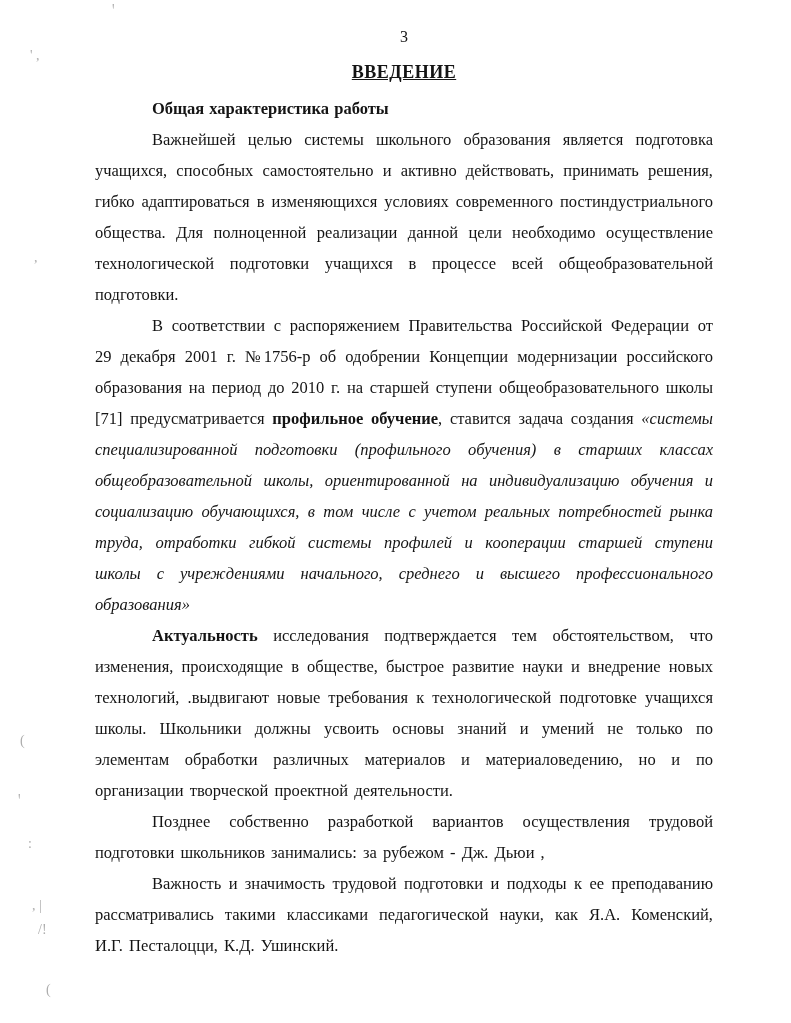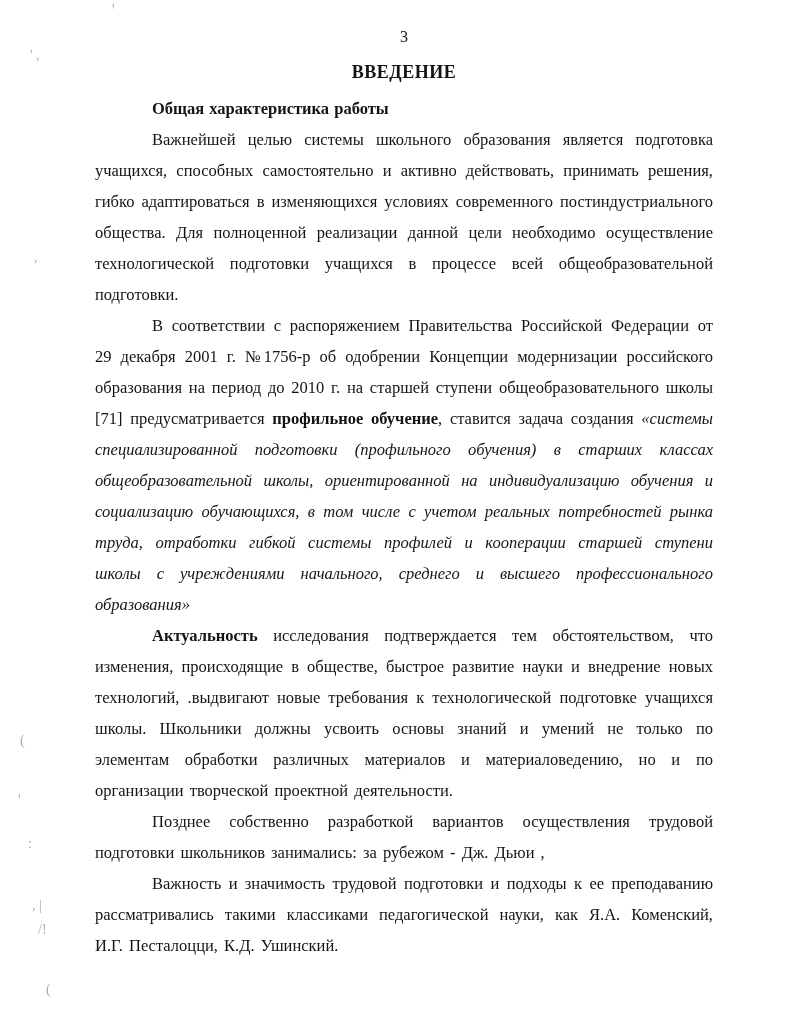--- a/index.html
+++ b/index.html
@@ -27,20 +27,21 @@
     text-align: center;
     font-size: 16px;
     margin: 0 0 16px 0;
   }
   .doc-title {
     text-align: center;
     font-weight: bold;
     font-size: 18px;
     letter-spacing: 0.5px;
     margin: 0 0 10px 0;
+    text-decoration: underline;
   }
   .paragraphs p {
     margin: 0;
     font-size: 16.5px;
     line-height: 31px;
     text-align: justify;
     text-indent: 57px;
     word-spacing: 2px;
   }
   .paragraphs p.heading {

